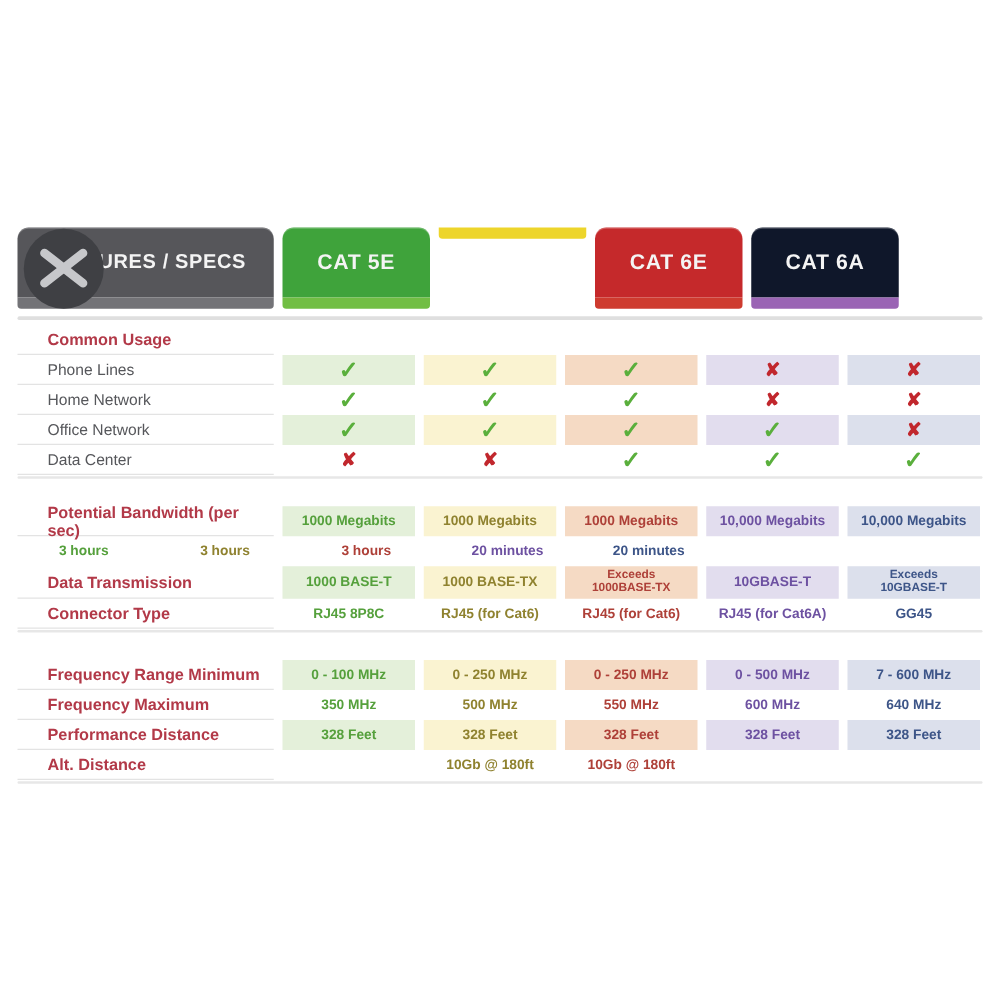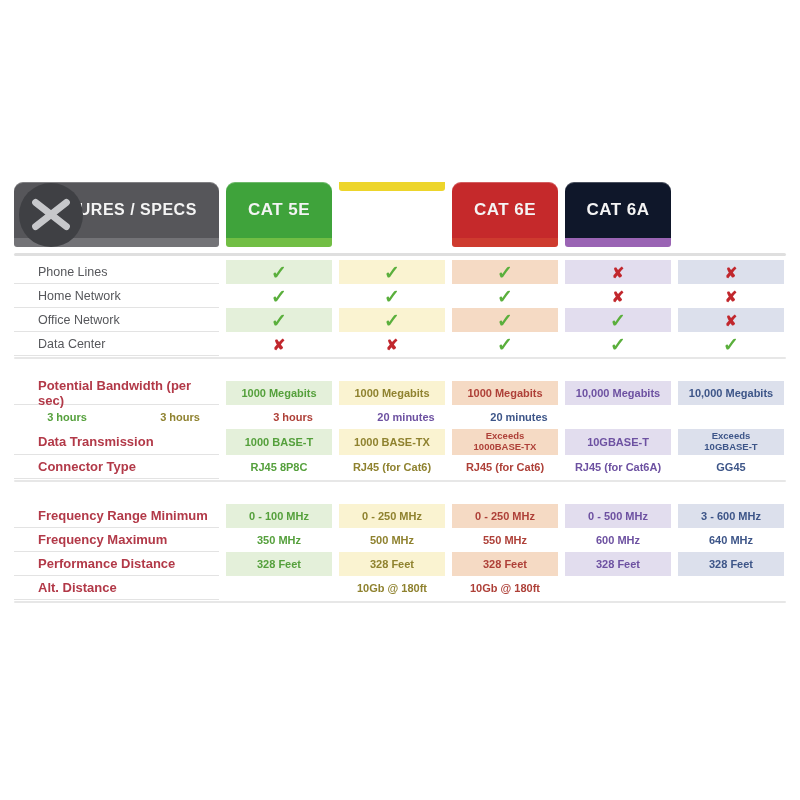--- a/index.html
+++ b/index.html
@@ -16,21 +16,21 @@
   .tab{flex:0 0 auto;}
   .tab-top{
     height:56px;border-radius:9px 9px 0 0;
     display:flex;align-items:center;justify-content:center;
     color:#f4f4f4;font-weight:bold;font-size:17px;letter-spacing:.5px;
     box-shadow:inset 0 1px 0 rgba(255,255,255,.25);
   }
   .tab-strip{height:9px;border-radius:0 0 3px 3px;}
   .tab.features{width:205px;}
   .tab.features .tab-top{font-size:16px;}
-  .tab.cat{width:106px;}
+  .tab.cat{width:118px;}
 
   .hdr-divider{height:3px;background:#d9d9d9;border-radius:2px;margin-top:6px;opacity:.85;}
 
   
   .section{margin-top:4px;}
   .section.gap{margin-top:22px;}
   .row{display:flex;gap:7px;height:24px;align-items:stretch;}
   .row.tall{height:26px;}
   .lab{
     width:205px;box-sizing:border-box;padding-left:24px;
@@ -88,20 +88,28 @@
       <div class="tab cat">
         <div class="tab-top" style="background: #0f172a;">CAT 6A</div>
         <div class="tab-strip" style="background: rgb(154, 100, 180);"></div>
       </div>
     </div>
 
     <div class="hdr-divider"></div>
 
     <div class="section">
         <div class="row">
+          <div class="lab title">Common Usage</div>
+          <div class="cell"></div>
+          <div class="cell"></div>
+          <div class="cell"></div>
+          <div class="cell"></div>
+          <div class="cell"></div>
+        </div>
+        <div class="row">
           <div class="lab sub">Phone Lines</div>
           <div class="cell" style="background: rgb(228, 240, 218);">
             <span class="mark check" style="color: rgb(90, 175, 60);">✓</span>
           </div>
           <div class="cell" style="background: rgb(250, 243, 209);">
             <span class="mark check" style="color: rgb(90, 175, 60);">✓</span>
           </div>
           <div class="cell" style="background: rgb(245, 218, 196);">
             <span class="mark check" style="color: rgb(90, 175, 60);">✓</span>
           </div>
@@ -206,21 +214,21 @@
       </div>
     <div class="sec-divider"></div>
 
     <div class="section gap">
         <div class="row">
           <div class="lab spec">Frequency Range Minimum</div>
           <div class="cell" style="background: rgb(228, 240, 218); color: rgb(85, 160, 60);">0 - 100 MHz</div>
           <div class="cell" style="background: rgb(250, 243, 209); color: rgb(143, 130, 47);">0 - 250 MHz</div>
           <div class="cell" style="background: rgb(245, 218, 196); color: rgb(174, 64, 56);">0 - 250 MHz</div>
           <div class="cell" style="background: rgb(226, 221, 238); color: rgb(109, 81, 161);">0 - 500 MHz</div>
-          <div class="cell" style="background: rgb(220, 224, 236); color: rgb(61, 85, 136);">3 - 600 MHz</div>
+          <div class="cell" style="background: rgb(220, 224, 236); color: rgb(61, 85, 136);">7 - 600 MHz</div>
         </div>
         <div class="row">
           <div class="lab spec">Frequency Maximum</div>
           <div class="cell" style="color: rgb(85, 160, 60);">350 MHz</div>
           <div class="cell" style="color: rgb(143, 130, 47);">500 MHz</div>
           <div class="cell" style="color: rgb(174, 64, 56);">550 MHz</div>
           <div class="cell" style="color: rgb(109, 81, 161);">600 MHz</div>
           <div class="cell" style="color: rgb(61, 85, 136);">640 MHz</div>
         </div>
         <div class="row">

